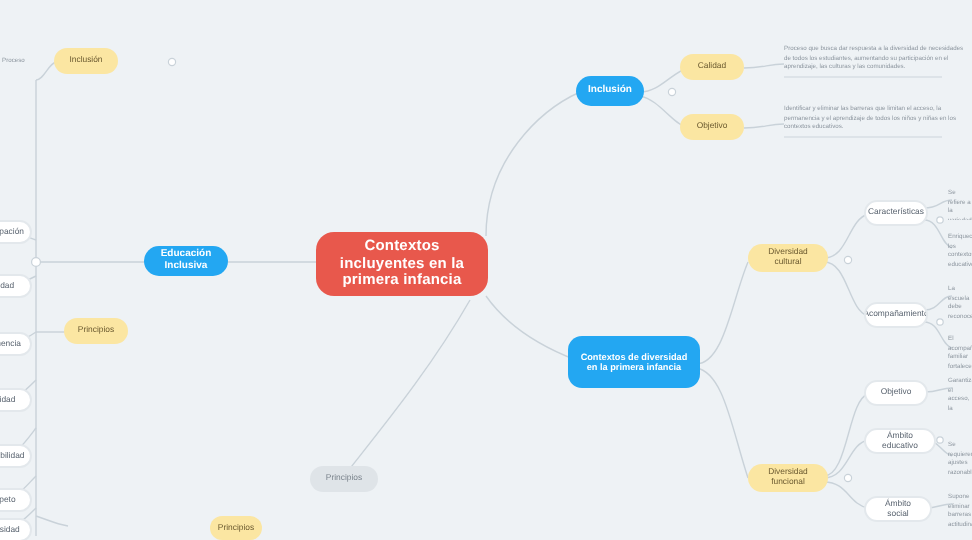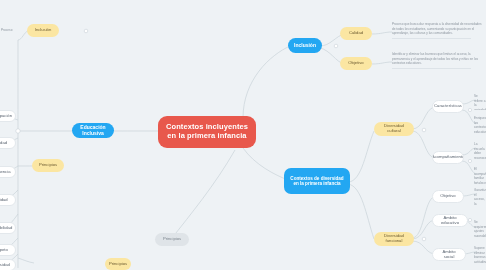--- a/index.html
+++ b/index.html
@@ -136,21 +136,21 @@
       <circle cx="86" cy="31" r="1.8"></circle>
       <circle cx="336" cy="46" r="1.8"></circle>
       <circle cx="424" cy="130" r="1.8"></circle>
       <circle cx="424" cy="239" r="1.8"></circle>
       <circle cx="470" cy="110" r="1.6"></circle>
       <circle cx="470" cy="161" r="1.6"></circle>
       <circle cx="470" cy="220" r="1.6"></circle>
     </g>
   </svg>
 
-  <div class="node n-root" style="left:158px;top:116px;width:98px;height:32px;">
+  <div class="node n-root" style="left:158px;top:116px;width:86px;height:32px;">
     <span>Contextos incluyentes en la primera infancia</span>
   </div>
 
   <div class="node n-blue" style="left:288px;top:38px;width:34px;height:15px;">
     <span>Inclusión</span>
   </div>
 
   <div class="node n-blue" style="left:72px;top:123px;width:42px;height:15px;">
     <span>Educación Inclusiva</span>
   </div>

